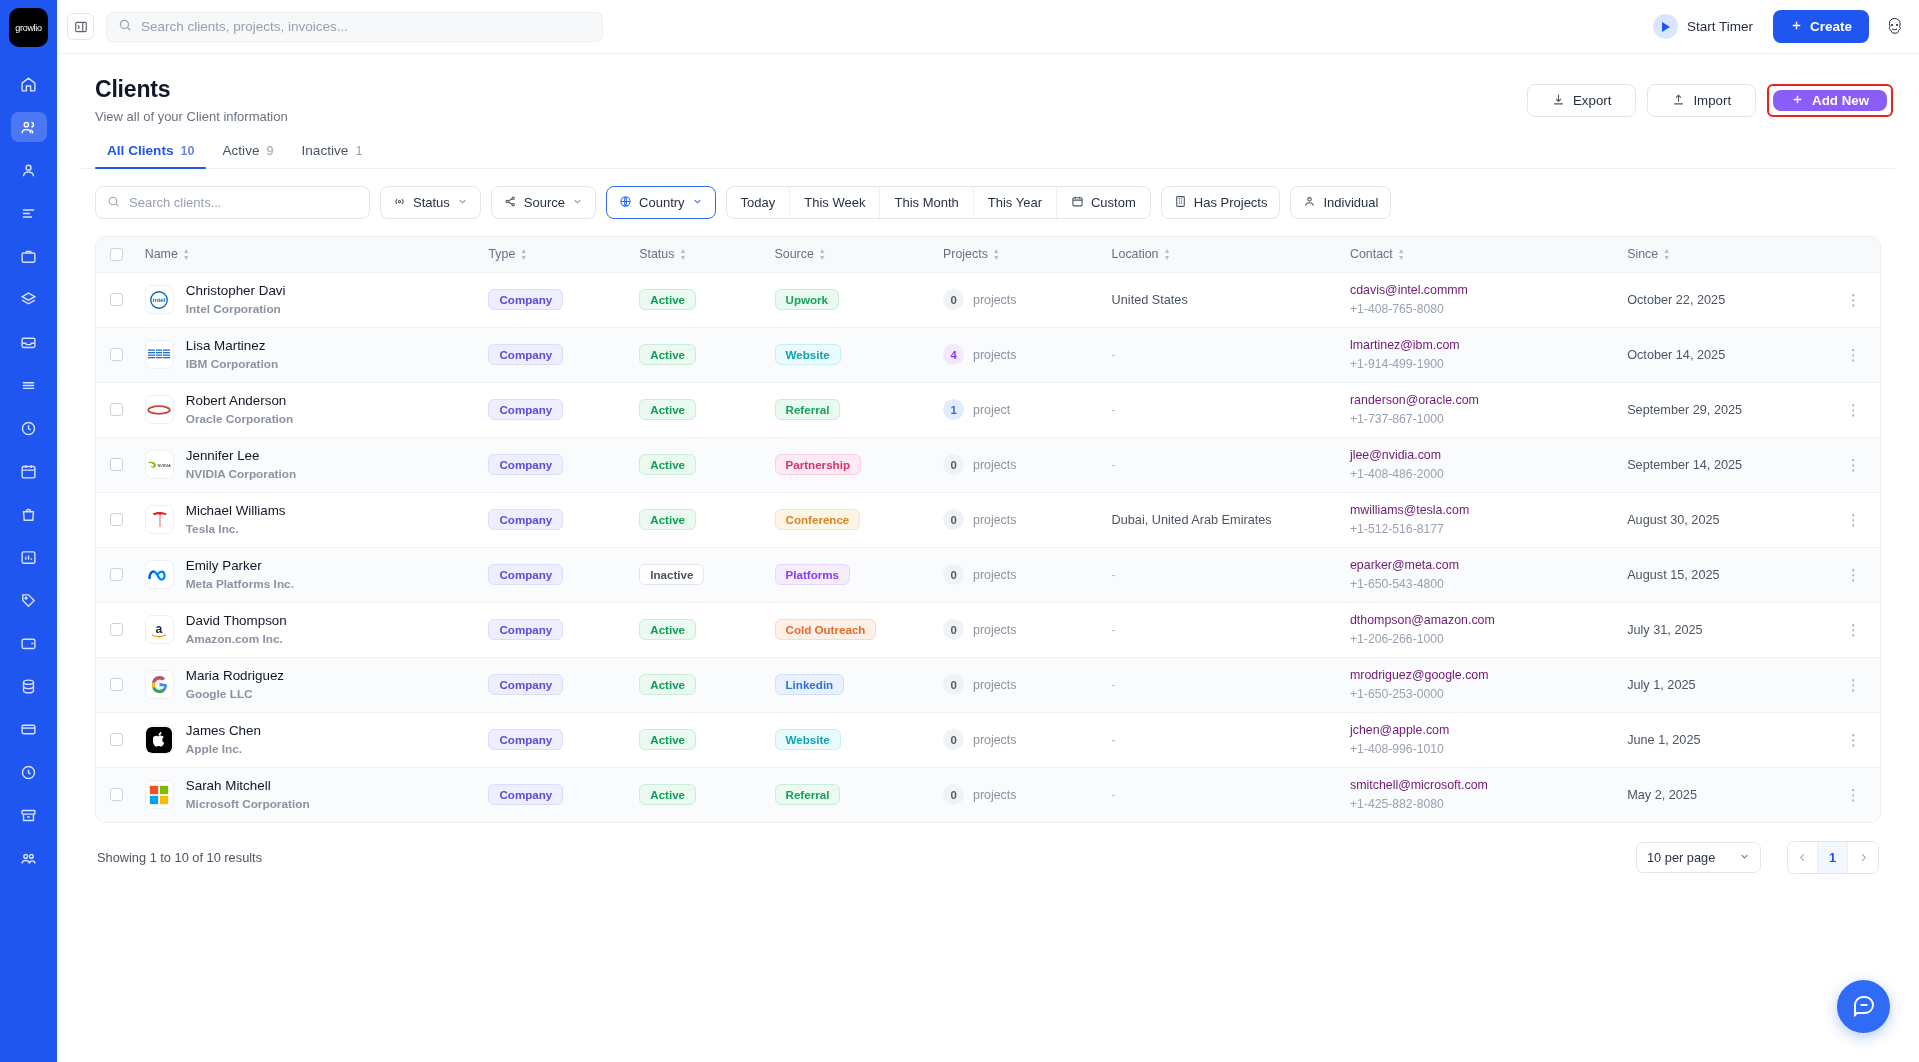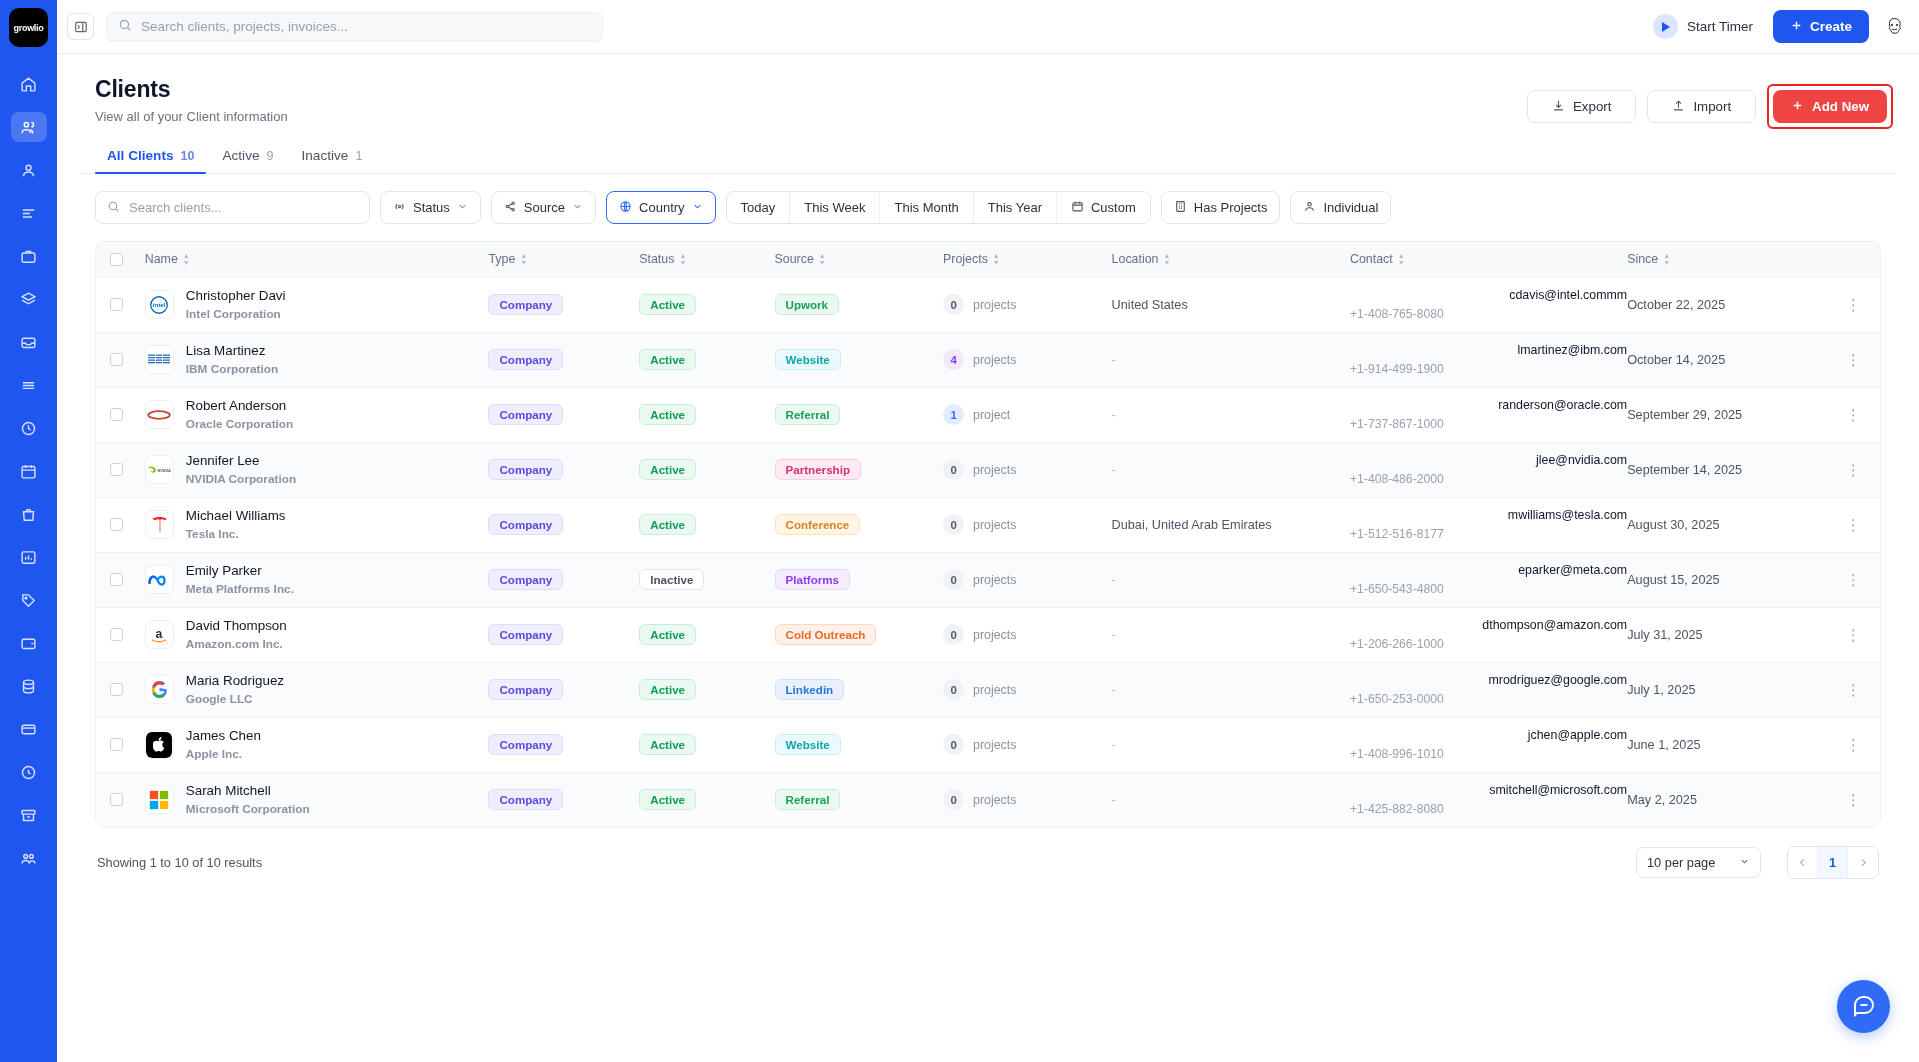--- a/index.html
+++ b/index.html
@@ -14,21 +14,21 @@
 
   
   .sidebar {
     width: 57px; height: 1062px; background: #1f56f0;
     display: flex; flex-direction: column; align-items: center;
     padding-top: 8px; flex: 0 0 57px;
   }
   .logo-tile {
     width: 39px; height: 39px; border-radius: 10px; background: #000;
     display: flex; align-items: center; justify-content: center;
-    color: #fff; font-size: 9px; font-weight: 700; letter-spacing: -0.3px;
+    color: #fff; font-size: 9px; font-weight: 400; letter-spacing: -0.3px;
   }
   .side-nav { margin-top: 22px; display: flex; flex-direction: column; gap: 13px; width: 100%; align-items: center; }
   .side-item {
     width: 36px; height: 30px; border-radius: 8px;
     display: flex; align-items: center; justify-content: center;
     color: #d7e1ff;
   }
   .side-item.sel { background: rgba(255,255,255,0.20); }
   .side-item svg { width: 17px; height: 17px; display: block; }
 
@@ -74,21 +74,21 @@
   .page-title { font-size: 23px; font-weight: 700; color: #0f172a; letter-spacing: -0.2px; }
   .page-sub { font-size: 13px; color: #6b7280; margin-top: 6px; }
   .head-actions { margin-left: auto; display: flex; align-items: center; gap: 11px; padding-top: 8px; }
   .btn-outline {
     height: 33px; border: 1px solid #e2e6ec; background: #fff; border-radius: 8px;
     display: flex; align-items: center; gap: 8px; padding: 0 24px;
     font-size: 13.3px; color: #2a3242; font-family: "Liberation Sans", sans-serif;
   }
   .addnew-wrap { border: 2.5px solid #e8241c; border-radius: 6px; padding: 4px; }
   .btn-primary {
-    height: 33px; background: #ef4444; color: #fff; border: none; border-radius: 8px;
+    height: 21px; background: #8b5cf6; color: #fff; border: none; border-radius: 8px;
     display: flex; align-items: center; gap: 8px; padding: 0 18px;
     font-size: 13.3px; font-weight: 600; font-family: "Liberation Sans", sans-serif;
   }
 
   
   .tabs { display: flex; gap: 4px; padding: 0 14px; margin-top: 19px; border-bottom: 1px solid #eceff3; }
   .tab {
     padding: 0 12px 10px 12px; font-size: 13.6px; color: #4b5563;
     display: flex; align-items: center; gap: 7px; position: relative;
   }
@@ -166,21 +166,21 @@
   .proj-cell { display: flex; align-items: center; gap: 9px; }
   .proj-pill {
     width: 21px; height: 21px; border-radius: 50%; background: #f1f2f5; color: #525a68;
     display: flex; align-items: center; justify-content: center; font-size: 11.4px; font-weight: 600;
   }
   .proj-pill.purple { background: #f2e9fd; color: #8b3cf0; }
   .proj-pill.blue { background: #e2ecfe; color: #2f6bf5; }
   .proj-lbl { font-size: 12.4px; color: #8b93a1; }
   .loc { font-size: 12.7px; color: #4b5563; }
   .loc.dash { color: #b6bdc8; }
-  .mail { font-size: 12.4px; color: #0f172a; line-height: 1.3; text-align: right; }
+  .mail { font-size: 12.4px; color: #701a75; line-height: 1.3; }
   .tel { font-size: 12.2px; color: #9aa2af; margin-top: 4px; line-height: 1.2; }
   .since { font-size: 12.7px; color: #4b5563; }
   .kebab { color: #9aa2af; font-size: 15px; line-height: 1; text-align: center; letter-spacing: 0; }
 
   
   .tfoot { display: flex; align-items: center; margin: 0 14px; padding: 18px 2px; }
   .showing { font-size: 12.8px; color: #4b5563; }
   .foot-right { margin-left: auto; display: flex; align-items: center; gap: 26px; }
   .perpage {
     width: 125px; height: 31px; border: 1px solid #e2e6ec; border-radius: 7px; background: #fff;

